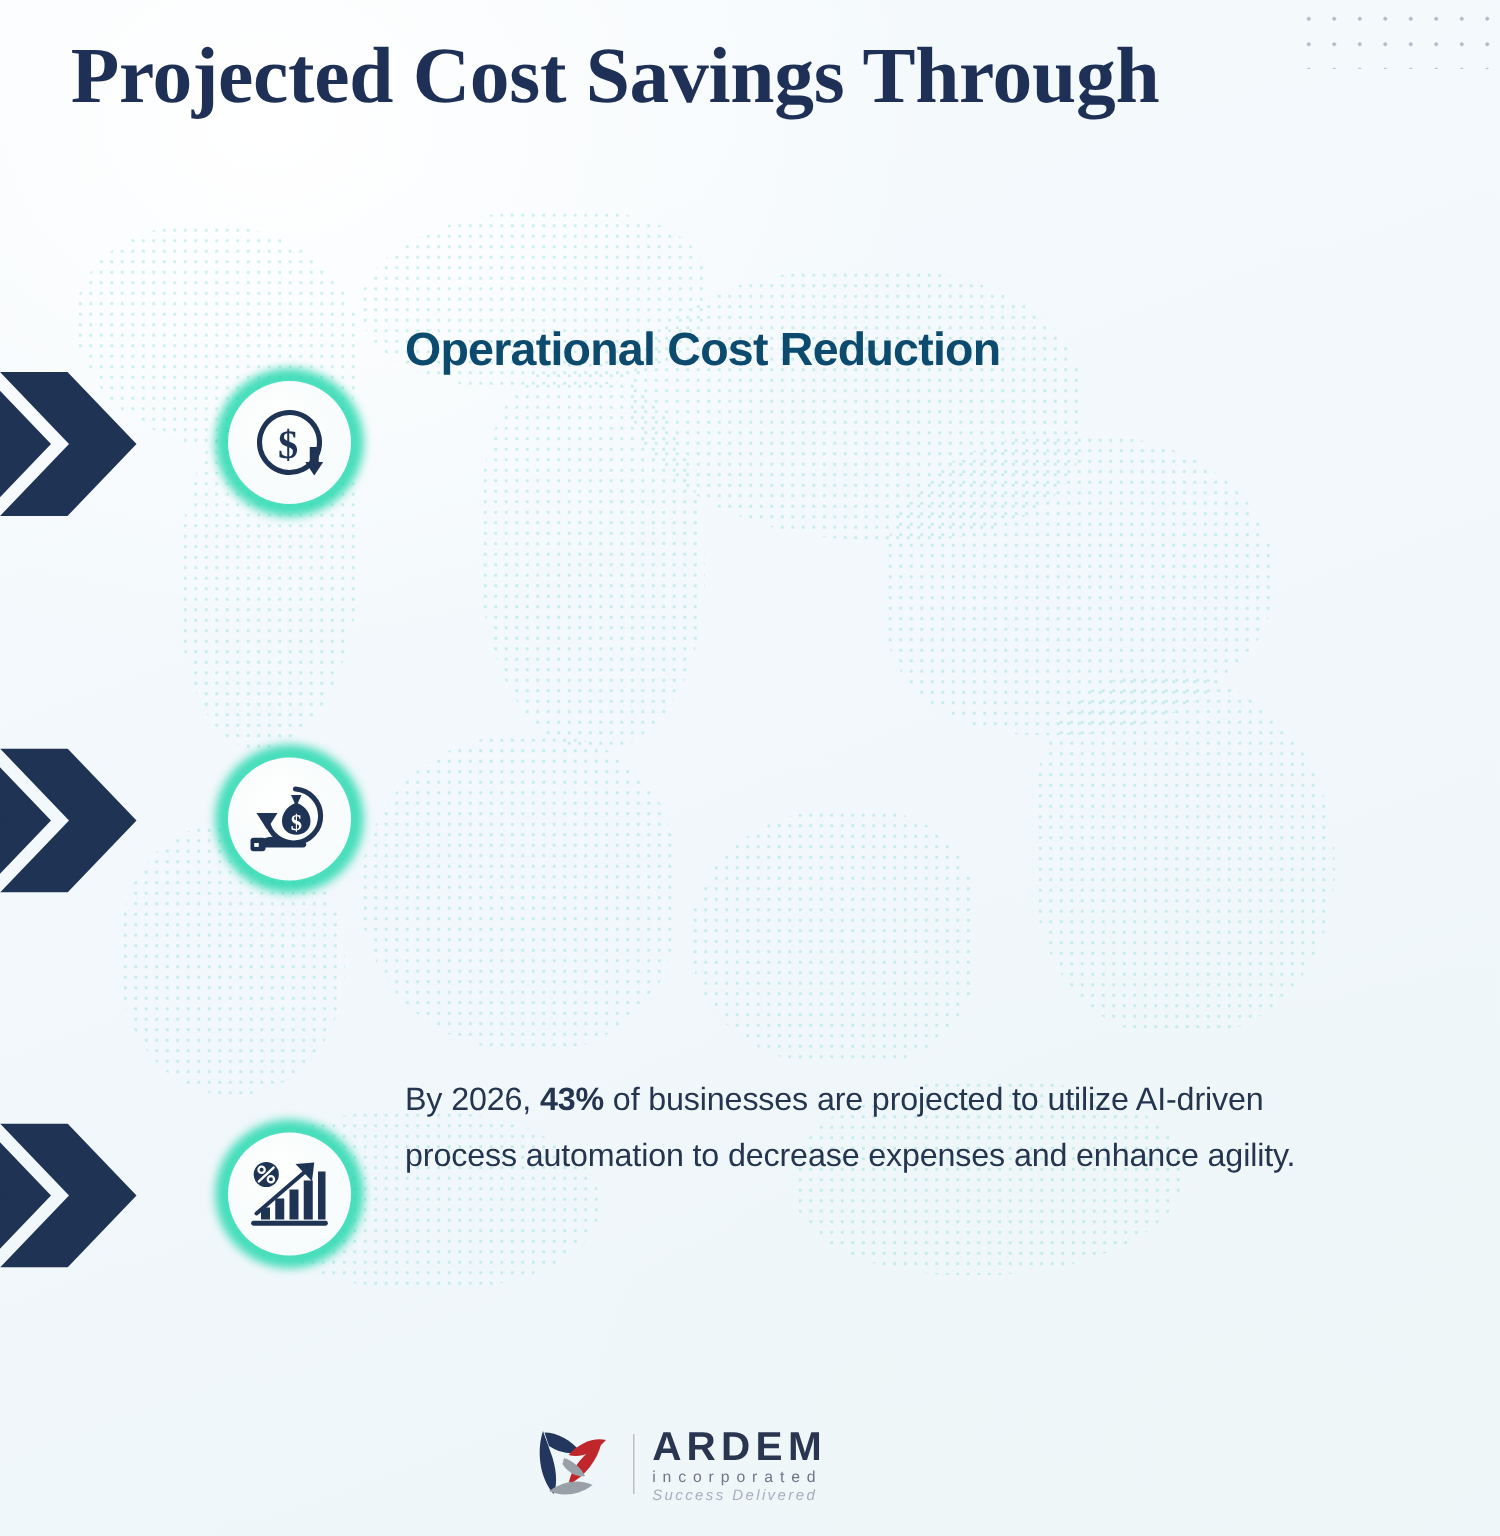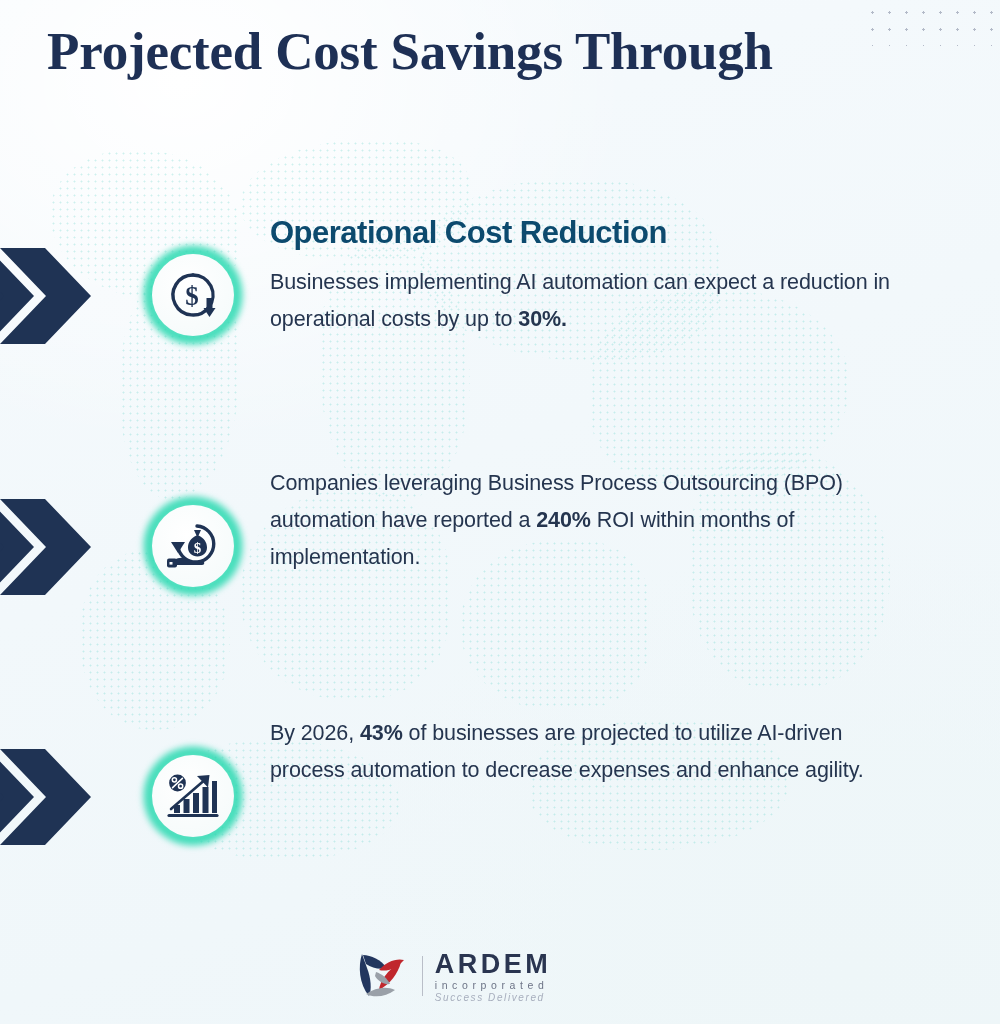--- a/index.html
+++ b/index.html
@@ -176,23 +176,20 @@
         <path d="M28 8 A20 20 0 1 0 44 40" fill="none" stroke="#1f3354" stroke-width="3.4" stroke-linecap="round"></path>
         <path d="M28 8 A20 20 0 0 1 44 40" fill="none" stroke="#1f3354" stroke-width="3.4" stroke-linecap="round"></path>
         <text x="27" y="38" font-family="Liberation Serif, serif" font-size="27" font-weight="700" fill="#1f3354" text-anchor="middle">$</text>
         <rect x="41.5" y="31" width="6" height="11" fill="#1f3354"></rect>
         <path d="M38.5 41 L50.5 41 L44.5 50 Z" fill="#1f3354"></path>
       </svg>
     </div>
   </div>
   <div class="text-col">
     <div class="sec-heading">Operational Cost Reduction</div>
-    <div class="sec-body">
-      <span>Businesses implementing AI automation can expect a reduction in operational costs by up to </span><b>30%.</b>
-    </div>
   </div>
 </div>
 
 <div class="section" id="section-1">
   <div class="chev-wrap">
     <svg width="130" height="96" viewBox="0 0 130 96">
       <path d="M0 0 L46 48 L0 96 L0 64 L14 48 L0 32 Z" fill="#1f3354"></path>
       <path d="M-30 0 L16 48 L-30 96 L-30 0 Z" fill="#1f3354"></path>
       <path d="M57 0 L103 48 L57 96 L12 96 L58 48 L12 0 Z" fill="#1f3354"></path>
     </svg>
@@ -205,23 +202,20 @@
         <path d="M7 25 L21 25 L14 36 Z" fill="#1f3354"></path>
         <path d="M30 13 L37 13 L34.5 18.5 C40 21 43 25.5 43 30.5 C43 36 38.8 39.5 33.5 39.5 C28.2 39.5 24 36 24 30.5 C24 25.5 27 21 32.5 18.5 Z" fill="#1f3354"></path>
         <text x="33.5" y="36" font-family="Liberation Serif, serif" font-size="15" font-weight="700" fill="#ffffff" text-anchor="middle">$</text>
         <path d="M10 43 C16 39.5 22 40.5 26 44 L38 44 C41 44 41 48 38 48 L20 48 L12 48 Z" fill="#1f3354"></path>
         <rect x="3" y="41.5" width="10" height="9" rx="2" fill="#1f3354"></rect>
         <rect x="5.5" y="45" width="3" height="2.6" fill="#ffffff"></rect>
       </svg>
     </div>
   </div>
   <div class="text-col">
-    <div class="sec-body">
-      <span>Companies leveraging Business Process Outsourcing (BPO) automation have reported a </span><b>240%</b><span> ROI within months of implementation.</span>
-    </div>
   </div>
 </div>
 
 <div class="section" id="section-2">
   <div class="chev-wrap">
     <svg width="130" height="96" viewBox="0 0 130 96">
       <path d="M0 0 L46 48 L0 96 L0 64 L14 48 L0 32 Z" fill="#1f3354"></path>
       <path d="M-30 0 L16 48 L-30 96 L-30 0 Z" fill="#1f3354"></path>
       <path d="M57 0 L103 48 L57 96 L12 96 L58 48 L12 0 Z" fill="#1f3354"></path>
     </svg>

